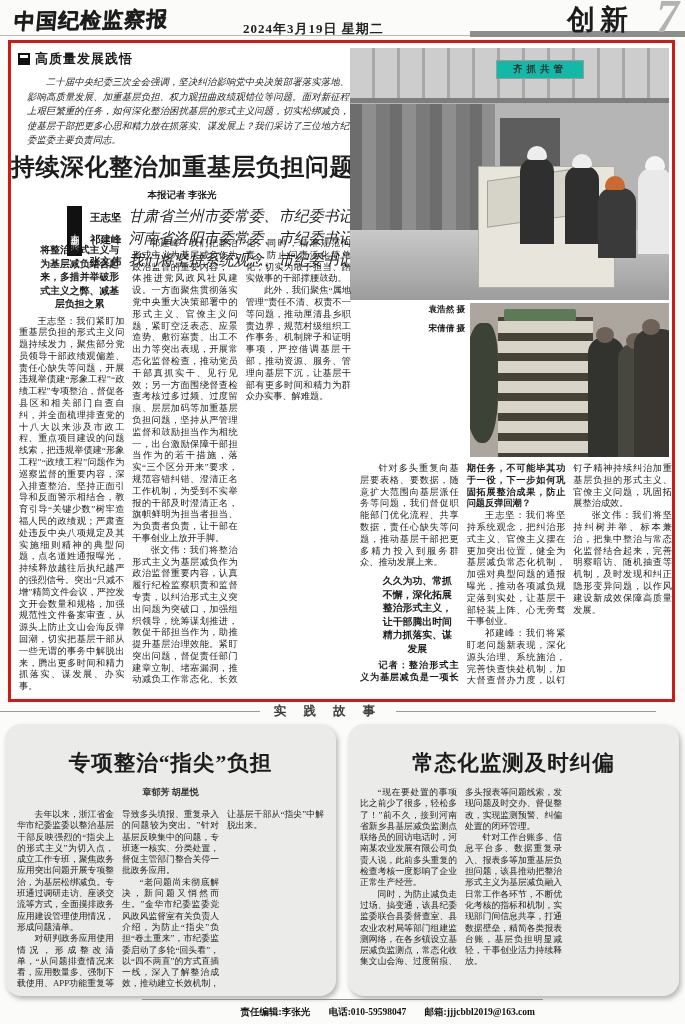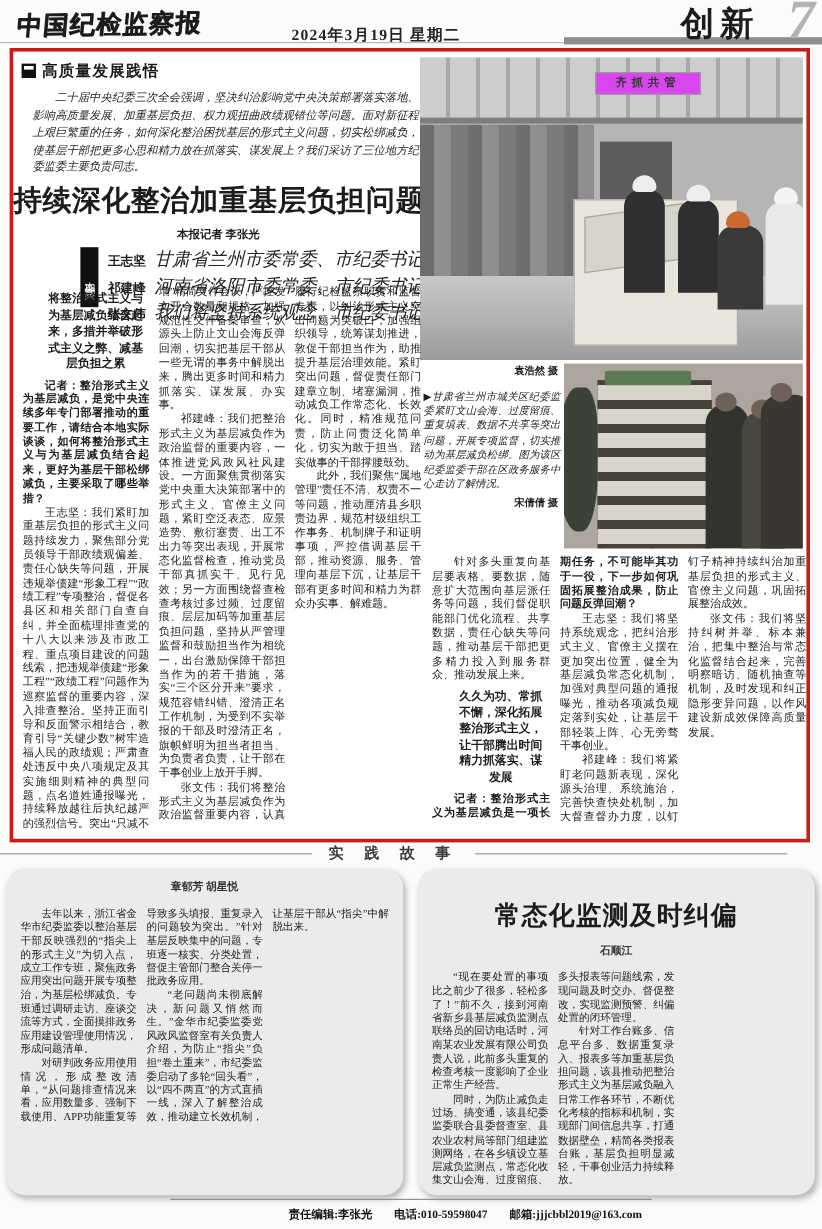--- a/index.html
+++ b/index.html
@@ -35,21 +35,21 @@
     display:flex;align-items:center;justify-content:center;}
   .guest-rows{display:flex;flex-direction:column;gap:3px;padding-top:1px;}
   .guest-row{white-space:nowrap;}
   .guest-name{font-weight:900;font-size:10.5px;margin-right:7px;}
   .guest-desc{font-size:15px;font-style:italic;color:#222;}
   
   .photo1{position:absolute;left:339px;top:5px;width:319px;height:252px;background:#b5b5b5;overflow:hidden;}
   .ph-roof{position:absolute;left:0;top:0;width:100%;height:52px;
     background:repeating-linear-gradient(90deg,#cdcdcd 0 22px,#a8a8a8 22px 25px),linear-gradient(#d6d6d6,#bdbdbd);}
   .ph-beam{position:absolute;left:0;top:50px;width:100%;height:5px;background:#7e7e7e;}
-  .ph-banner{position:absolute;left:146px;top:12px;width:86px;height:17px;background:#d946ef;
+  .ph-banner{position:absolute;left:146px;top:12px;width:86px;height:17px;background:#14b8a6;
     border:1px solid #9a9a9a;display:flex;align-items:center;justify-content:center;
     font-size:9.5px;font-weight:bold;letter-spacing:4px;color:#333;}
   .ph-machines{position:absolute;left:0;top:56px;width:145px;height:140px;
     background:repeating-linear-gradient(90deg,#6d6d6d 0 12px,#8e8e8e 12px 26px,#7a7a7a 26px 40px);}
   .ph-mach2{position:absolute;left:150px;top:70px;width:60px;height:90px;background:#5d5d5d;}
   .ph-floor{position:absolute;left:0;bottom:0;width:100%;height:70px;background:linear-gradient(#c9c9c9,#9c9c9c);}
   .ph-console{position:absolute;left:128px;top:118px;width:135px;height:120px;background:#e8e5dc;
     border:1px solid #b0ada2;}
   .ph-console:before{content:"";position:absolute;left:8px;top:8px;width:80px;height:45px;
     background:#d6d3c8;transform:skewY(-8deg);border:1px solid #a5a298;}
@@ -158,38 +158,36 @@
     <div class="worker w4"></div>
   </div>
 
   <div class="caps">
 
       <div>
         <div class="cap-credit">袁浩然 摄</div>
       </div>
 
       <div>
-        <p class="cap">▶甘肃省兰州市城关区纪委监委紧盯文山会海、过度留痕、重复填表、数据不共享等突出问题，开展专项监督，切实推动为基层减负松绑。图为该区纪委监委干部在区政务服务中心走访了解情况。</p>
         <div class="cap-credit">宋倩倩 摄</div>
       </div>
     </div>
 
   <div class="photo2">
     <div class="p2-shelf"></div>
     <div class="p2-sign"></div>
     <div class="p2-plant"></div>
     <div class="p2-person pp1"></div>
     <div class="p2-person pp2"></div>
     <div class="p2-person pp3"></div>
   </div>
 
   <div class="colblock left-cols">
 
   <div class="para t-sub">将整治形式主义与为基层减负结合起来，多措并举破形式主义之弊、减基层负担之累</div>
-      <div class="para t-q">记者：整治形式主义为基层减负，是党中央连续多年专门部署推动的重要工作，请结合本地实际谈谈，如何将整治形式主义与为基层减负结合起来，更好为基层干部松绑减负，主要采取了哪些举措？</div>
       <div class="para t-p">王志坚：我们紧盯加重基层负担的形式主义问题持续发力，聚焦部分党员领导干部政绩观偏差、责任心缺失等问题，开展违规举债建“形象工程”“政绩工程”专项整治，督促各县区和相关部门自查自纠，并全面梳理排查党的十八大以来涉及市政工程、重点项目建设的问题线索，把违规举债建“形象工程”“政绩工程”问题作为巡察监督的重要内容，深入排查整治。坚持正面引导和反面警示相结合，教育引导“关键少数”树牢造福人民的政绩观；严肃查处违反中央八项规定及其实施细则精神的典型问题，点名道姓通报曝光，持续释放越往后执纪越严的强烈信号。突出“只减不增”精简文件会议，严控发文开会数量和规格，加强规范性文件备案审查，从源头上防止文山会海反弹回潮，切实把基层干部从一些无谓的事务中解脱出来，腾出更多时间和精力抓落实、谋发展、办实事。</div>
       <div class="para t-p">祁建峰：我们把整治形式主义为基层减负作为政治监督的重要内容，一体推进党风政风社风建设。一方面聚焦贯彻落实党中央重大决策部署中的形式主义、官僚主义问题，紧盯空泛表态、应景造势、敷衍塞责、出工不出力等突出表现，开展常态化监督检查，推动党员干部真抓实干、见行见效；另一方面围绕督查检查考核过多过频、过度留痕、层层加码等加重基层负担问题，坚持从严管理监督和鼓励担当作为相统一，出台激励保障干部担当作为的若干措施，落实“三个区分开来”要求，规范容错纠错、澄清正名工作机制，为受到不实举报的干部及时澄清正名，旗帜鲜明为担当者担当、为负责者负责，让干部在干事创业上放开手脚。</div>
       <div class="para t-p">张文伟：我们将整治形式主义为基层减负作为政治监督重要内容，认真履行纪检监察职责和监督专责，以纠治形式主义突出问题为突破口，加强组织领导，统筹谋划推进，敦促干部担当作为，助推提升基层治理效能。紧盯突出问题，督促责任部门建章立制、堵塞漏洞，推动减负工作常态化、长效化。同时，精准规范问责，防止问责泛化简单化，切实为敢于担当、踏实做事的干部撑腰鼓劲。</div>
       <div class="para t-p">此外，我们聚焦“属地管理”责任不清、权责不一等问题，推动厘清县乡职责边界，规范村级组织工作事务、机制牌子和证明事项，严控借调基层干部，推动资源、服务、管理向基层下沉，让基层干部有更多时间和精力为群众办实事、解难题。</div>
     </div>
   <div class="colblock right-cols">
 
   <div class="para t-p">针对多头重复向基层要表格、要数据，随意扩大范围向基层派任务等问题，我们督促职能部门优化流程、共享数据，责任心缺失等问题，推动基层干部把更多精力投入到服务群众、推动发展上来。</div>
       <div class="para t-sub">久久为功、常抓不懈，深化拓展整治形式主义，让干部腾出时间精力抓落实、谋发展</div>
       <div class="para t-q">记者：整治形式主义为基层减负是一项长期任务，不可能毕其功于一役，下一步如何巩固拓展整治成果，防止问题反弹回潮？</div>
@@ -199,32 +197,32 @@
     </div>
 </div>
 
 <div class="divider">
   <div class="dline"></div>
   <div class="dtext">实 践 故 事</div>
   <div class="dline"></div>
 </div>
 
 <div class="card card-l">
+  <div class="card-title">专项整治“指尖”负担</div>
   <div class="card-byline">章郁芳 胡星悦</div>
   <div class="colblock card-cols">
 
   <div class="para t-p">去年以来，浙江省金华市纪委监委以整治基层干部反映强烈的“指尖上的形式主义”为切入点，成立工作专班，聚焦政务应用突出问题开展专项整治，为基层松绑减负。专班通过调研走访、座谈交流等方式，全面摸排政务应用建设管理使用情况，形成问题清单。</div>
       <div class="para t-p">对研判政务应用使用情况，形成整改清单，“从问题排查情况来看，应用数量多、强制下载使用、APP功能重复等导致多头填报、重复录入的问题较为突出。”针对基层反映集中的问题，专班逐一核实、分类处置，督促主管部门整合关停一批政务应用。</div>
       <div class="para t-p">“老问题尚未彻底解决，新问题又悄然而生。”金华市纪委监委党风政风监督室有关负责人介绍，为防止“指尖”负担“卷土重来”，市纪委监委启动了多轮“回头看”，以“四不两直”的方式直插一线，深入了解整治成效，推动建立长效机制，让基层干部从“指尖”中解脱出来。</div>
     </div>
 </div>
 
 <div class="card card-r">
   <div class="card-title">常态化监测及时纠偏</div>
-  <div class="card-byline">石顺江</div>
   <div class="colblock card-cols">
 
   <div class="para t-p">“现在要处置的事项比之前少了很多，轻松多了！”前不久，接到河南省新乡县基层减负监测点联络员的回访电话时，河南某农业发展有限公司负责人说，此前多头重复的检查考核一度影响了企业正常生产经营。</div>
       <div class="para t-p">同时，为防止减负走过场、搞变通，该县纪委监委联合县委督查室、县农业农村局等部门组建监测网络，在各乡镇设立基层减负监测点，常态化收集文山会海、过度留痕、多头报表等问题线索，发现问题及时交办、督促整改，实现监测预警、纠偏处置的闭环管理。</div>
       <div class="para t-p">针对工作台账多、信息平台多、数据重复录入、报表多等加重基层负担问题，该县推动把整治形式主义为基层减负融入日常工作各环节，不断优化考核的指标和机制，实现部门间信息共享，打通数据壁垒，精简各类报表台账，基层负担明显减轻，干事创业活力持续释放。</div>
     </div>
 </div>
 
 <div class="footer">
   <span>责任编辑:李张光</span>

